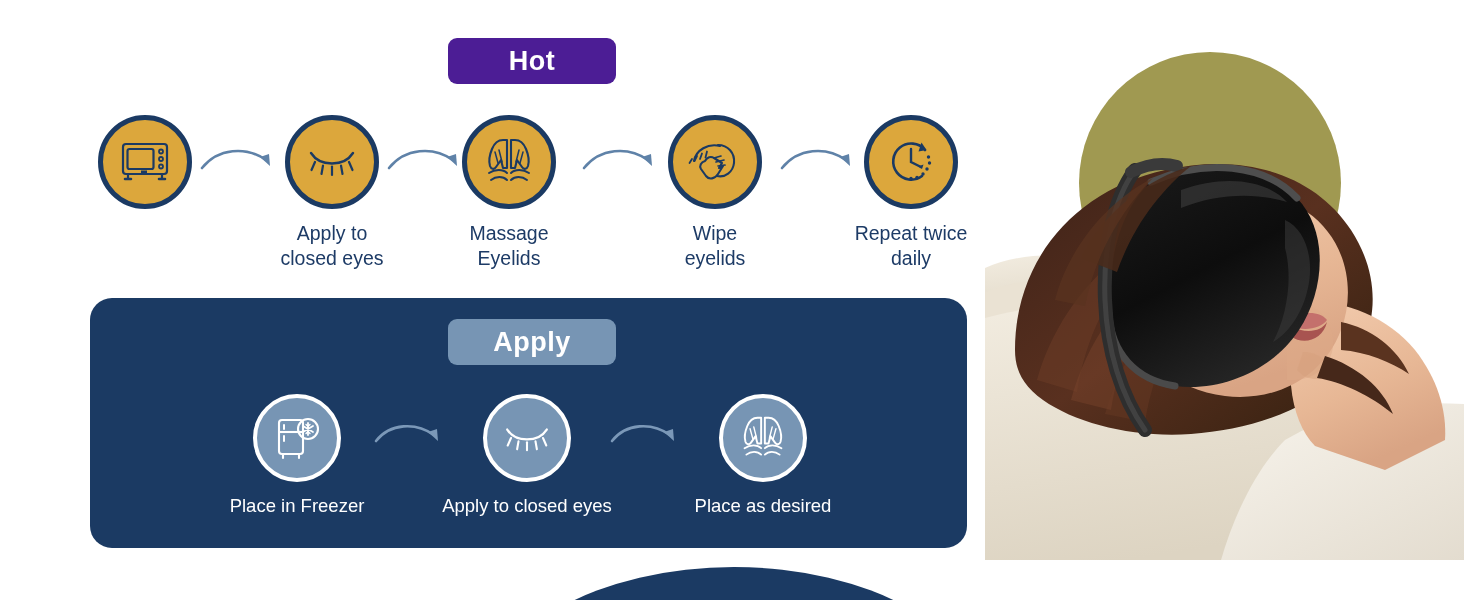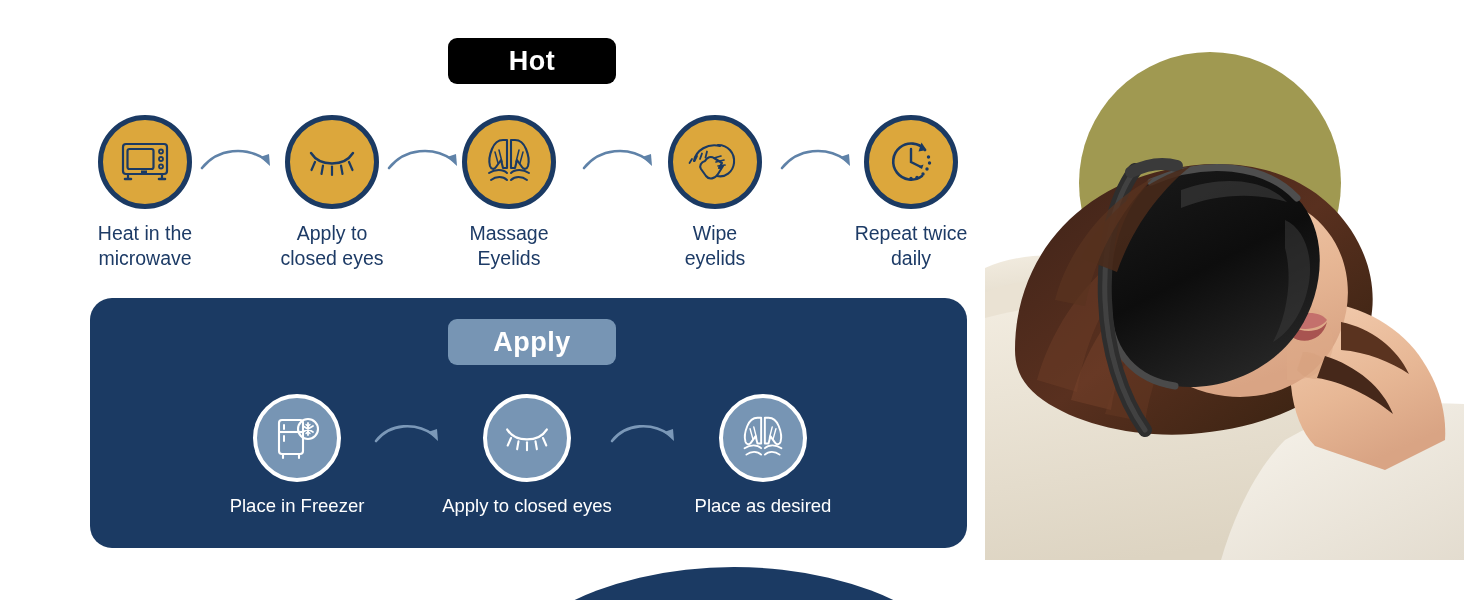--- a/index.html
+++ b/index.html
@@ -15,21 +15,21 @@
     background:#1b3a63;border-radius:50% 50% 0 0 / 100% 100% 0 0;
   }
 
   
   .hot-section{position:absolute;left:0;top:0;width:990px;height:298px;}
 
   .badge{
     position:absolute;display:flex;align-items:center;justify-content:center;
     border-radius:9px;font-weight:bold;color:#ffffff;letter-spacing:.5px;
   }
-  .badge-hot{left:448px;top:38px;width:168px;height:46px;background:#000000;font-size:27px;}
+  .badge-hot{left:448px;top:38px;width:168px;height:46px;background:#4c1d95;font-size:27px;}
   .badge-cold{left:448px;top:319px;width:168px;height:46px;background:#7795b4;font-size:27px;}
 
   .step{position:absolute;text-align:center;}
 
   .circle{
     border-radius:50%;display:flex;align-items:center;justify-content:center;
     box-sizing:border-box;
   }
   .circle-hot{width:94px;height:94px;background:#dca73c;border:5px solid #1b3a63;}
   .circle-cold{width:88px;height:88px;background:#7795b4;border:4px solid #ffffff;}
@@ -72,22 +72,20 @@
             <rect x="7.5" y="9" width="26" height="20" rx="2" fill="none" stroke="#1b3a63" stroke-width="2.2"></rect>
             <circle cx="41" cy="11.5" r="2" fill="none" stroke="#1b3a63" stroke-width="1.8"></circle>
             <circle cx="41" cy="19" r="2" fill="none" stroke="#1b3a63" stroke-width="1.8"></circle>
             <circle cx="41" cy="26.5" r="2" fill="none" stroke="#1b3a63" stroke-width="1.8"></circle>
             <rect x="21" y="30.5" width="6" height="2.5" fill="#1b3a63"></rect>
             <path d="M8 34 L8 39 M42 34 L42 39" stroke="#1b3a63" stroke-width="2.2" stroke-linecap="round"></path>
             <path d="M5 39 L11 39 M39 39 L45 39" stroke="#1b3a63" stroke-width="2.6" stroke-linecap="round"></path>
           </svg>
         </div>
       </div>
-      <div class="step-label">Heat in the
-microwave</div>
     </div>
 
     <div class="arrow" style="left:198px;top:138px;">
       <svg width="82" height="44" viewBox="0 0 82 44">
         <path d="M4 30 C20 10, 48 8, 68 22" fill="none" stroke="#5f82a8" stroke-width="2.6" stroke-linecap="round"></path>
         <path d="M72 28 L62 19 L71 16 Z" fill="#5f82a8"></path>
       </svg>
     </div>
 
     <div class="step" style="left:235px;top:115px;width:194px;">

